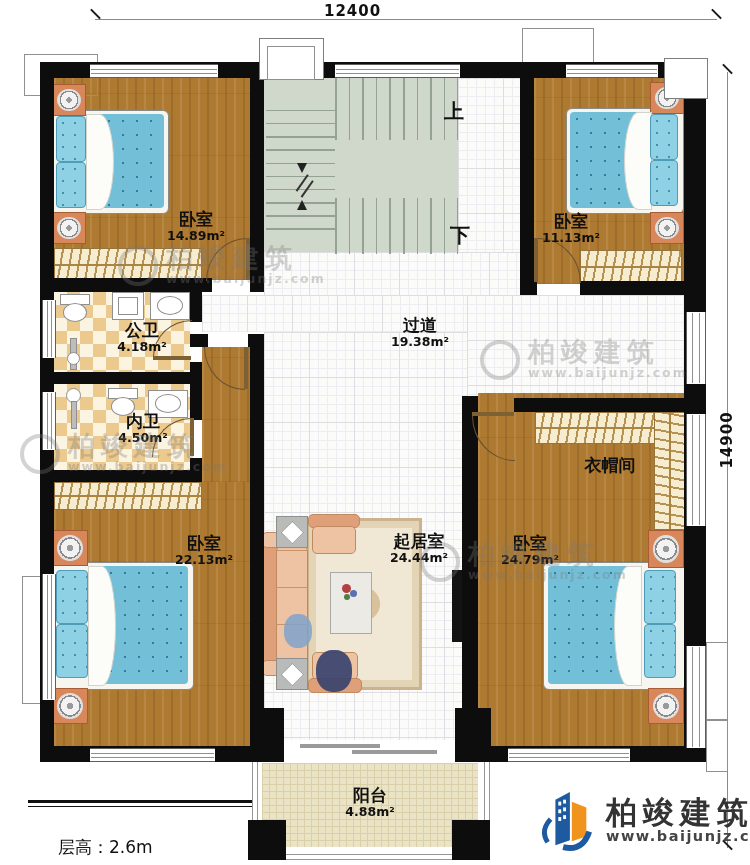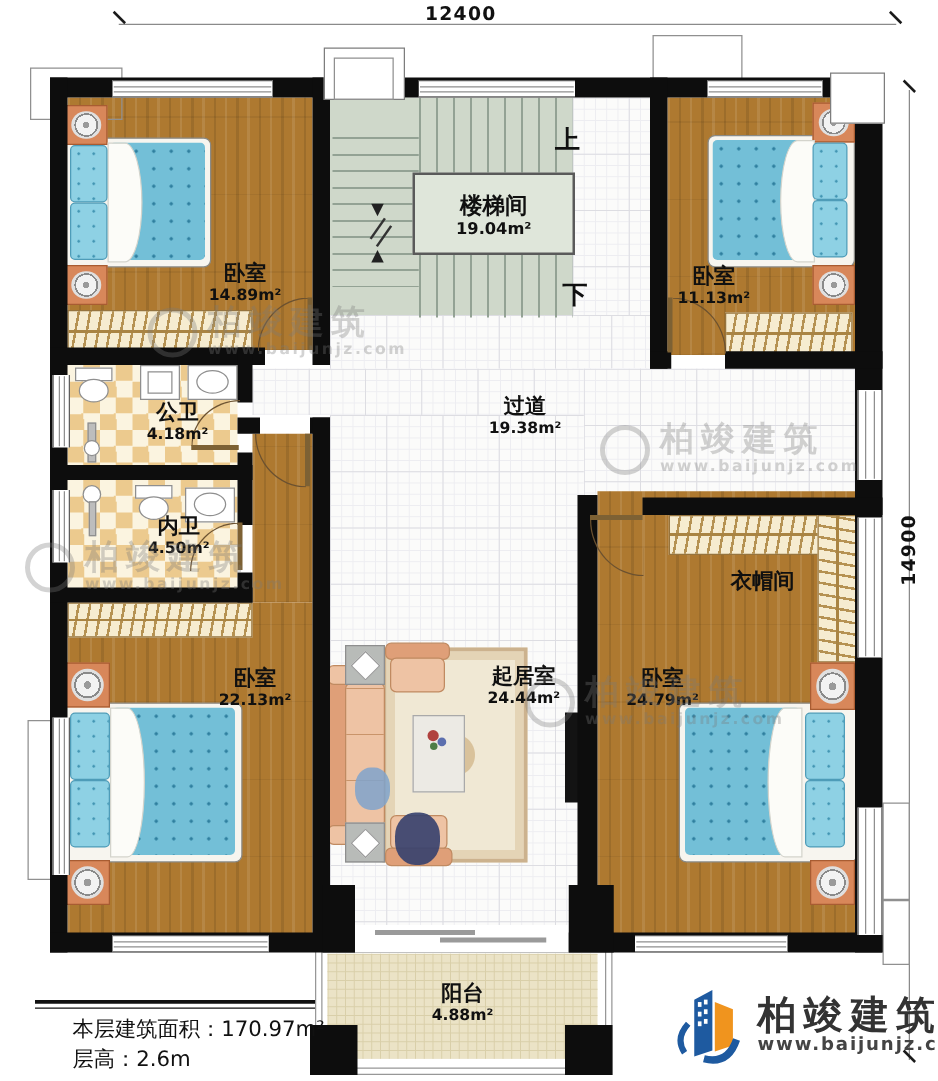--- a/index.html
+++ b/index.html
@@ -97,21 +97,21 @@
 </style>
 </head>
 <body>
 
 <div id="plan">
 
   <div>
     <div class="dimline" style="left:95px;top:19px;width:622px;height:1px;"></div>
     <div class="tick" style="left:89px;top:13px;"></div>
     <div class="tick" style="left:710px;top:13px;"></div>
-    <div class="dimtext" style="left:340px;top:2px;">12400</div>
+    <div class="dimtext" style="left:324px;top:2px;">12400</div>
   </div>
   <div>
     <div class="dimline" style="left:727px;top:72px;width:1px;height:776px;"></div>
     <div class="tick" style="left:721px;top:68px;"></div>
     <div class="tick" style="left:721px;top:844px;"></div>
     <div class="dimtext" style="left:727px;top:440px;transform:translate(-50%,-50%) rotate(-90deg);">14900</div>
   </div>
 
   <div class="outline" style="left:24px;top:54px;width:72px;height:40px;"></div>
   <div class="outline" style="left:522px;top:28px;width:70px;height:40px;"></div>
@@ -133,24 +133,20 @@
   <div class="floor-wood" style="left:54px;top:482px;width:196px;height:266px;"></div>
   <div class="floor-wood" style="left:478px;top:393px;width:206px;height:355px;"></div>
 
   <div class="tread-v" style="left:335px;top:78px;width:123px;height:62px;"></div>
   <div class="tread-v" style="left:335px;top:198px;width:123px;height:56px;"></div>
   <div class="tread-h" style="left:266px;top:108px;width:69px;height:122px;"></div>
   <div class="tri" style="left:297px;top:163px;border-left:5px solid transparent;border-right:5px solid transparent;border-top:10px solid #222;"></div>
   <div class="tri" style="left:297px;top:200px;border-left:5px solid transparent;border-right:5px solid transparent;border-bottom:10px solid #222;"></div>
   <div class="zig" style="left:292px;top:182px;transform:rotate(-55deg);"></div>
   <div class="zig" style="left:297px;top:188px;transform:rotate(-55deg);"></div>
-  <div class="landing" style="left:330px;top:138px;width:126px;height:62px;">
-    <div class="nm" style="font-weight:bold;font-size:18px;color:#101010;">楼梯间</div>
-    <div class="ar" style="font-weight:bold;font-size:13px;color:#101010;">19.04m²</div>
-  </div>
   <div class="updown" style="left:444px;top:98px;">上</div>
   <div class="updown" style="left:450px;top:222px;">下</div>
 
   <div class="ns" style="left:52px;top:84px;width:32px;height:30px;"></div>
   <div class="bedframe" style="left:51px;top:110px;width:116px;height:102px;"></div>
   <div class="mat" style="left:88px;top:114px;width:76px;height:94px;"></div>
   <div class="sheet" style="left:86px;top:114px;width:26px;height:94px;border-radius:0 100% 100% 0 / 0 100% 100% 0;"></div>
   <div class="pil" style="left:56px;top:116px;width:28px;height:44px;"></div>
   <div class="pil" style="left:56px;top:162px;width:28px;height:44px;"></div>
   <div class="ns" style="left:52px;top:212px;width:32px;height:30px;"></div>
@@ -348,23 +344,20 @@
   <div class="wm" style="left:420px;top:540px;">
     <div class="ring"></div>
     <div>
         <div class="t1">柏竣建筑</div>
         <div class="t2">www.baijunjz.com</div>
       </div>
   </div>
 
   <div class="tb-rule1"></div>
   <div class="tb-rule2"></div>
-  <div class="tb-line" style="top:812px;">
-    <span>本层建筑面积：</span><span>170.97m²</span>
-  </div>
   <div class="tb-line" style="top:836px;">
     <span>层高：</span><span>2.6m</span>
   </div>
 
   <div class="logo">
     <svg width="58" height="68" viewBox="0 0 60 70">
       <path d="M10 58 Q2 46 13 34" stroke="#1e5aa0" stroke-width="5" fill="none"></path>
       <path d="M18 14 L33 6 L33 56 L18 61 Z" fill="#1e5aa0"></path>
       <rect x="21" y="16" width="3" height="4" fill="#fff"></rect>
         <rect x="26" y="14" width="3" height="4" fill="#fff"></rect>

